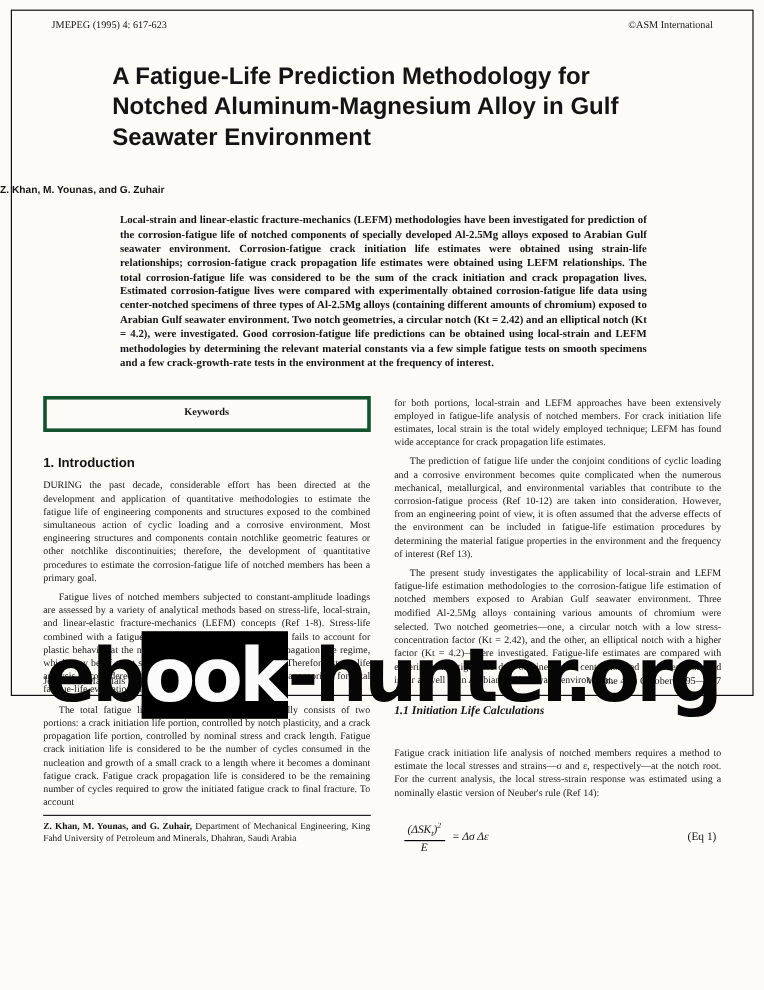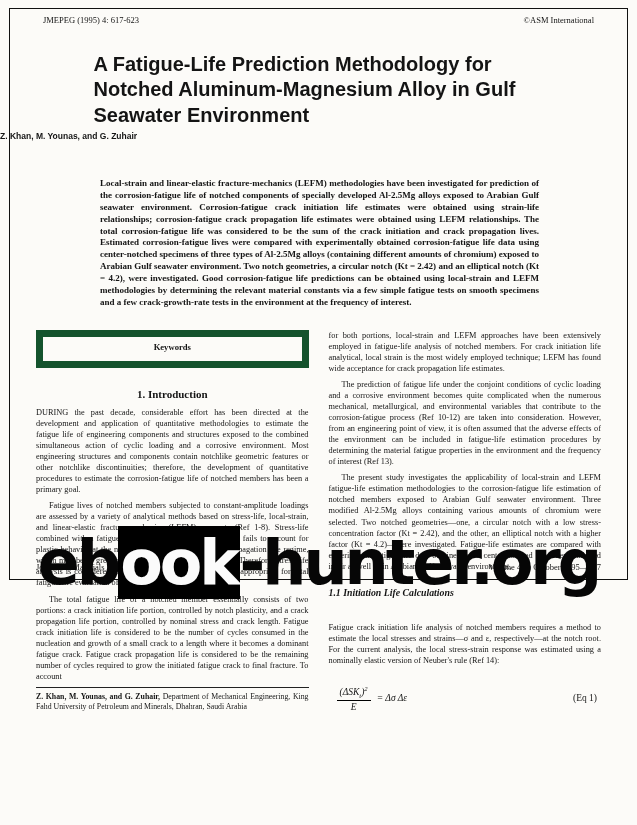--- a/index.html
+++ b/index.html
@@ -21,46 +21,45 @@
     display: flex; justify-content: space-between;
     font-size: 8.5px;
   }
   .titleblock { position: absolute; top: 52px; left: 0; right: 0; text-align: left; }
   .titleblock h1 {
     font-family: "Liberation Sans", sans-serif;
     font-weight: bold; font-size: 20px; line-height: 1.27;
     margin: 0 auto; max-width: 450px;
   }
   .authors {
-    margin-top: 3px;
+    margin-top: 25px;
     font-family: "Liberation Sans", sans-serif;
     font-weight: bold; font-size: 8.5px;
   }
   .abstract {
     position: absolute; top: 166px; left: 88px; right: 86px;
     font-weight: bold; font-size: 9px; line-height: 1.32;
     text-align: justify; margin: 12px;
   }
   .columns {
     position: absolute; top: 330px; left: 36px; right: 36px; bottom: 20px;
     display: flex; gap: 20px;
   }
   .col { flex: 1; min-width: 0; display: flex; flex-direction: column; }
   .kwbox {
-    border: 7px solid #14532d;
+    border: 3px solid #14532d;
     padding: 5px 10px 6px;
     margin: 0 0 13px;
   }
   .kwhead { text-align: center; font-weight: bold; font-size: 8.6px; margin-bottom: 3px; }
   .kwtext { text-align: center; font-size: 8.2px; line-height: 1.3; }
   h2.sechead {
-    font-family: Liberation Serif, serif;
+    font-family: Liberation Sans, sans-serif;
     font-size: 11px; font-weight: bold;
-    margin: 7px 16px 7px;
-    text-align: center;
+    margin: 7px 0 7px;
   }
   h3.subhead {
     font-family: "Liberation Serif", serif;
     font-style: italic; font-weight: bold;
     font-size: 9.8px; margin: 10px 0 24px;
   }
   p.body {
     font-size: 8.3px; line-height: 1.33; text-align: justify;
     margin: 0 0 5px;
   }
@@ -127,21 +126,21 @@
       <h2 class="sechead">1. Introduction</h2>
       <p class="body">DURING the past decade, considerable effort has been directed at the development and application of quantitative methodologies to estimate the fatigue life of engineering components and structures exposed to the combined simultaneous action of cyclic loading and a corrosive environment. Most engineering structures and components contain notchlike geometric features or other notchlike discontinuities; therefore, the development of quantitative procedures to estimate the corrosion-fatigue life of notched members has been a primary goal.</p>
       <p class="body ind">Fatigue lives of notched members subjected to constant-amplitude loadings are assessed by a variety of analytical methods based on stress-life, local-strain, and linear-elastic fracture-mechanics (LEFM) concepts (Ref 1-8). Stress-life combined with a fatigue-strength reduction factor approach fails to account for plastic behavior at the notch region and to consider the propagation life regime, which may be of great significance to the total fatigue life. Therefore, stress-life analysis is considered to be very conservative and hence inappropriate for total fatigue-life evaluation of notched members (Ref 9).</p>
       <p class="body ind">The total fatigue life of a notched member essentially consists of two portions: a crack initiation life portion, controlled by notch plasticity, and a crack propagation life portion, controlled by nominal stress and crack length. Fatigue crack initiation life is considered to be the number of cycles consumed in the nucleation and growth of a small crack to a length where it becomes a dominant fatigue crack. Fatigue crack propagation life is considered to be the remaining number of cycles required to grow the initiated fatigue crack to final fracture. To account</p>
       <div class="footnote">
         <span class="fnb">Z. Khan, M. Younas, and G. Zuhair,</span><span> Department of Mechanical Engineering, King Fahd University of Petroleum and Minerals, Dhahran, Saudi Arabia</span>
       </div>
     </div>
 
     <div class="col">
-      <p class="body">for both portions, local-strain and LEFM approaches have been extensively employed in fatigue-life analysis of notched members. For crack initiation life analytical, local strain is the most widely employed technique; LEFM has found wide acceptance for crack propagation life estimates.</p>
+      <p class="body">for both portions, local-strain and LEFM approaches have been extensively employed in fatigue-life analysis of notched members. For crack initiation life estimates, local strain is the total widely employed technique; LEFM has found wide acceptance for crack propagation life estimates.</p>
       <p class="body ind">The prediction of fatigue life under the conjoint conditions of cyclic loading and a corrosive environment becomes quite complicated when the numerous mechanical, metallurgical, and environmental variables that contribute to the corrosion-fatigue process (Ref 10-12) are taken into consideration. However, from an engineering point of view, it is often assumed that the adverse effects of the environment can be included in fatigue-life estimation procedures by determining the material fatigue properties in the environment and the frequency of interest (Ref 13).</p>
       <p class="body ind">The present study investigates the applicability of local-strain and LEFM fatigue-life estimation methodologies to the corrosion-fatigue life estimation of notched members exposed to Arabian Gulf seawater environment. Three modified Al-2.5Mg alloys containing various amounts of chromium were selected. Two notched geometries—one, a circular notch with a low stress-concentration factor (Kt = 2.42), and the other, an elliptical notch with a higher factor (Kt = 4.2)—were investigated. Fatigue-life estimates are compared with experimental fatigue-life data obtained from center-notched specimens fatigued in air as well as in Arabian Gulf seawater environment.</p>
       <h3 class="subhead">1.1 Initiation Life Calculations</h3>
       <p class="body">Fatigue crack initiation life analysis of notched members requires a method to estimate the local stresses and strains—σ and ε, respectively—at the notch root. For the current analysis, the local stress-strain response was estimated using a nominally elastic version of Neuber's rule (Ref 14):</p>
       <div class="equation">
         <span class="frac">
           <span class="num"><span>(ΔSK</span><sub>t</sub><span>)</span><sup>2</sup></span>
           <span class="den">E</span>
         </span>
         <span class="rhs">= Δσ Δε</span>

